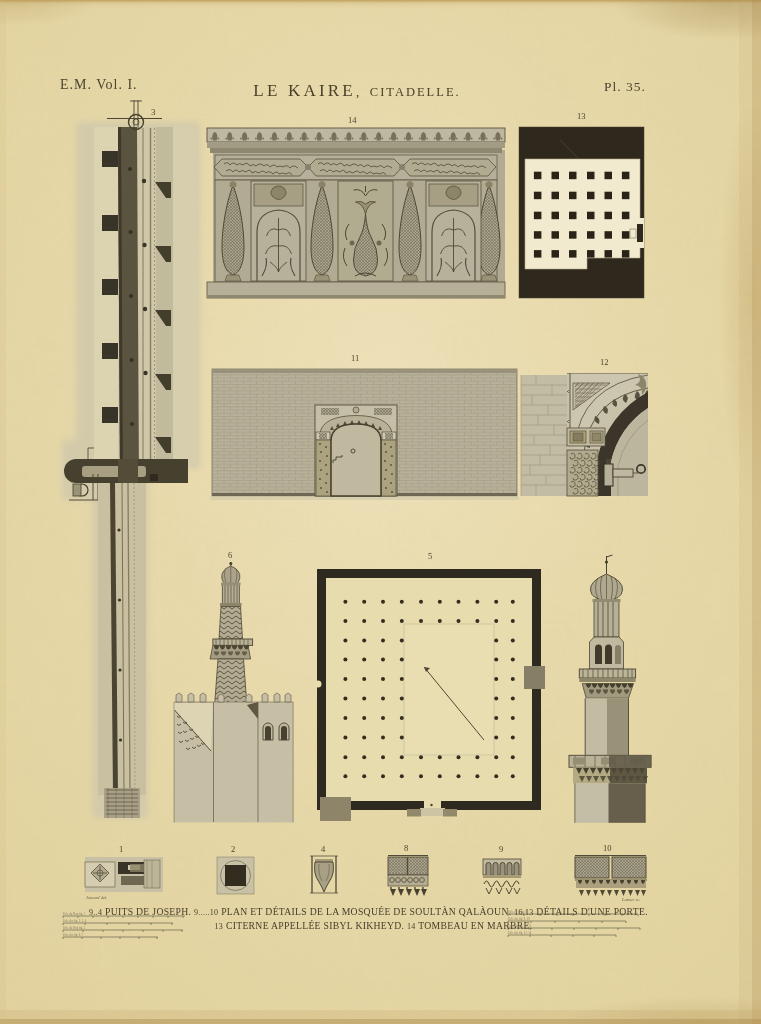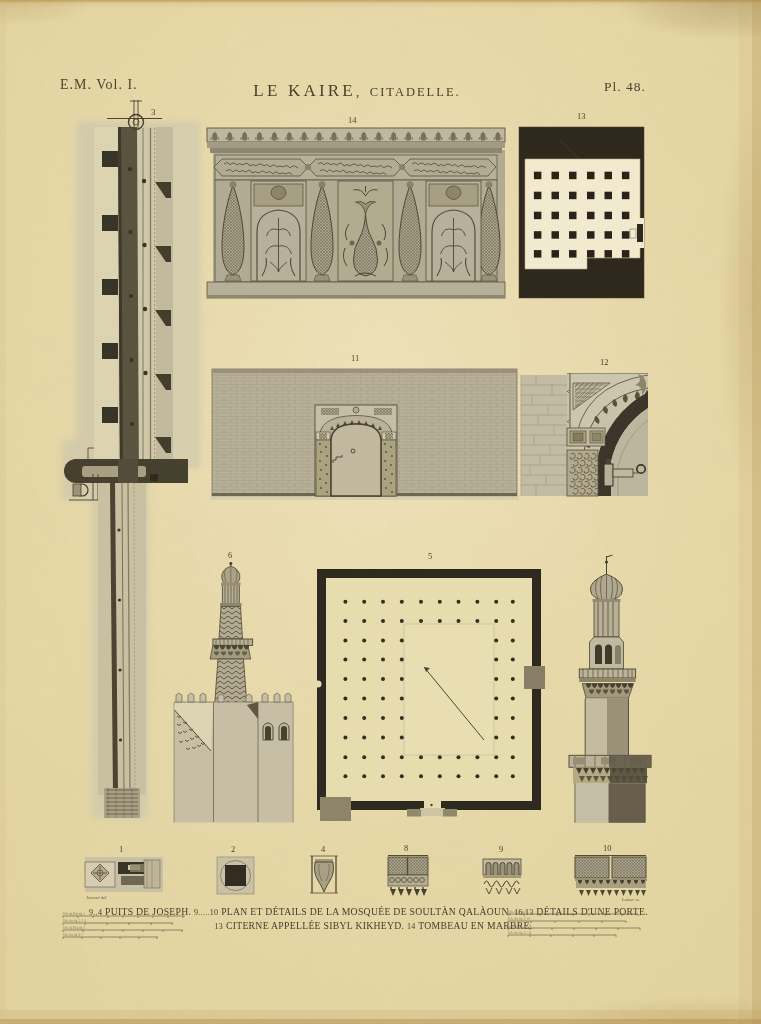--- a/index.html
+++ b/index.html
@@ -60,21 +60,21 @@
         <feTurbulence type="fractalNoise" baseFrequency="0.012" numOctaves="3" seed="11"></feTurbulence>
         <feColorMatrix type="matrix" values="0 0 0 0 0.55  0 0 0 0 0.45  0 0 0 0 0.25  0 0 0 0.5 0"></feColorMatrix>
       </filter>
 <rect x="0" y="0" width="761" height="1024" filter="url(#blotch)" opacity="0.10"></rect>
 </svg>
 
 <div class="t" style="left:60px;top:77px;font-size:14px;letter-spacing:1px;">E.M. Vol. I.</div>
 
 <div class="t" style="left:0;top:81px;width:714px;text-align:center;font-size:17px;letter-spacing:3.2px;color:#4a4128;">LE KAIRE<span style="font-size:13px;">,</span> <span style="font-size:12.5px;letter-spacing:2px;margin-top:8px;">CITADELLE.</span></div>
 
-<div class="t" style="left:604px;top:79px;font-size:13.5px;letter-spacing:1px;">Pl. 48.</div>
+<div class="t" style="left:604px;top:79px;font-size:13.5px;letter-spacing:1px;">Pl. 35.</div>
 
 <div class="t" style="left:0;top:906px;width:737px;text-align:center;font-size:9.7px;letter-spacing:0.3px;color:#463e2b;"><span style="font-size:8px;">9..4</span> PUITS DE JOSEPH. <span style="font-size:8px;">9.....10</span> PLAN ET DÉTAILS DE LA MOSQUÉE DE SOULTÀN QALÀOUN. <span style="font-size:8px;">16.13</span> DÉTAILS D'UNE PORTE.</div>
 
 <div class="t" style="left:0;top:920px;width:747px;text-align:center;font-size:9.7px;letter-spacing:0.3px;color:#463e2b;"><span style="font-size:8px;">13</span> CITERNE APPELLÉE SIBYL KIKHEYD. <span style="font-size:8px;">14</span> TOMBEAU EN MARBRE.</div>
 
 <svg width="761" height="1024" viewBox="0 0 761 1024" style="position:absolute;left:0;top:0">
 <defs>
   <pattern id="brick" width="13" height="6.4" patternUnits="userSpaceOnUse">
     <rect width="13" height="6.4" fill="#b8b098"></rect>
     <path d="M0,0.4 H13 M0,3.6 H13 M3,0.4 V3.6 M9.5,3.6 V6.4" stroke="#9c9580" stroke-width="0.5" fill="none"></path>

